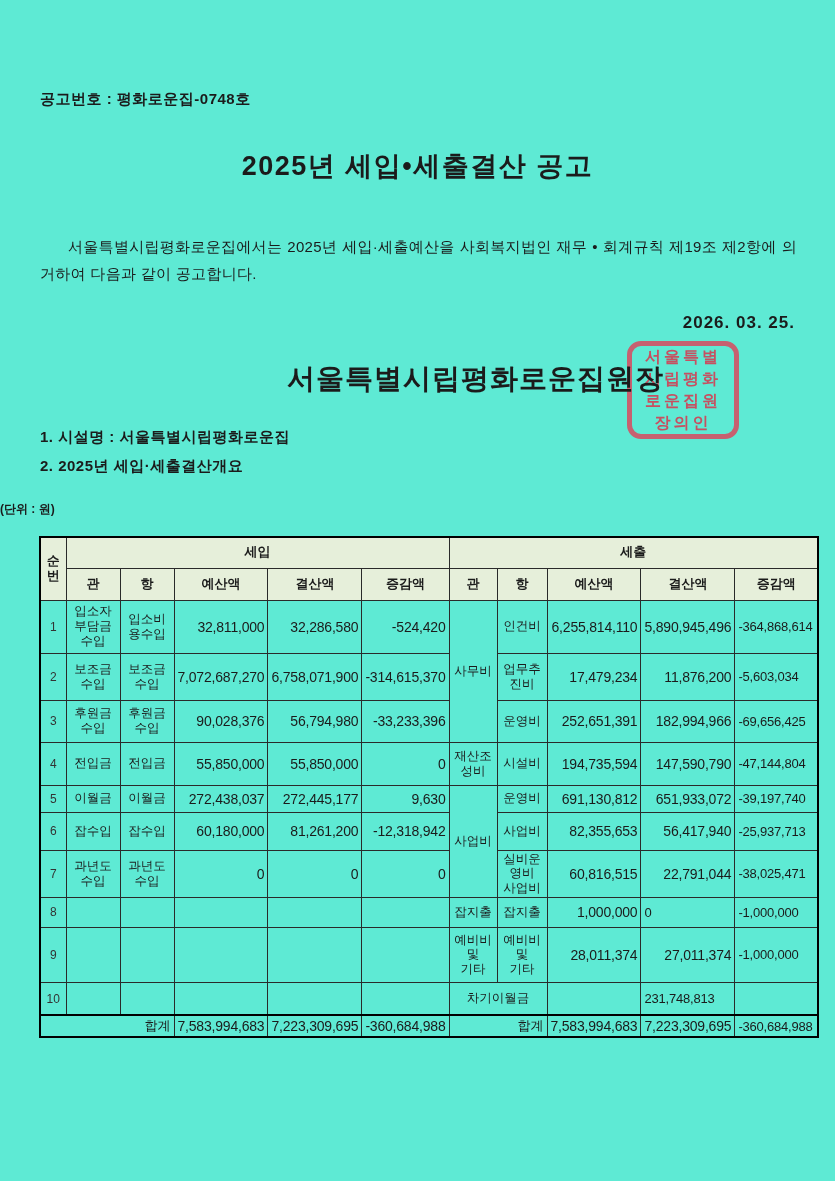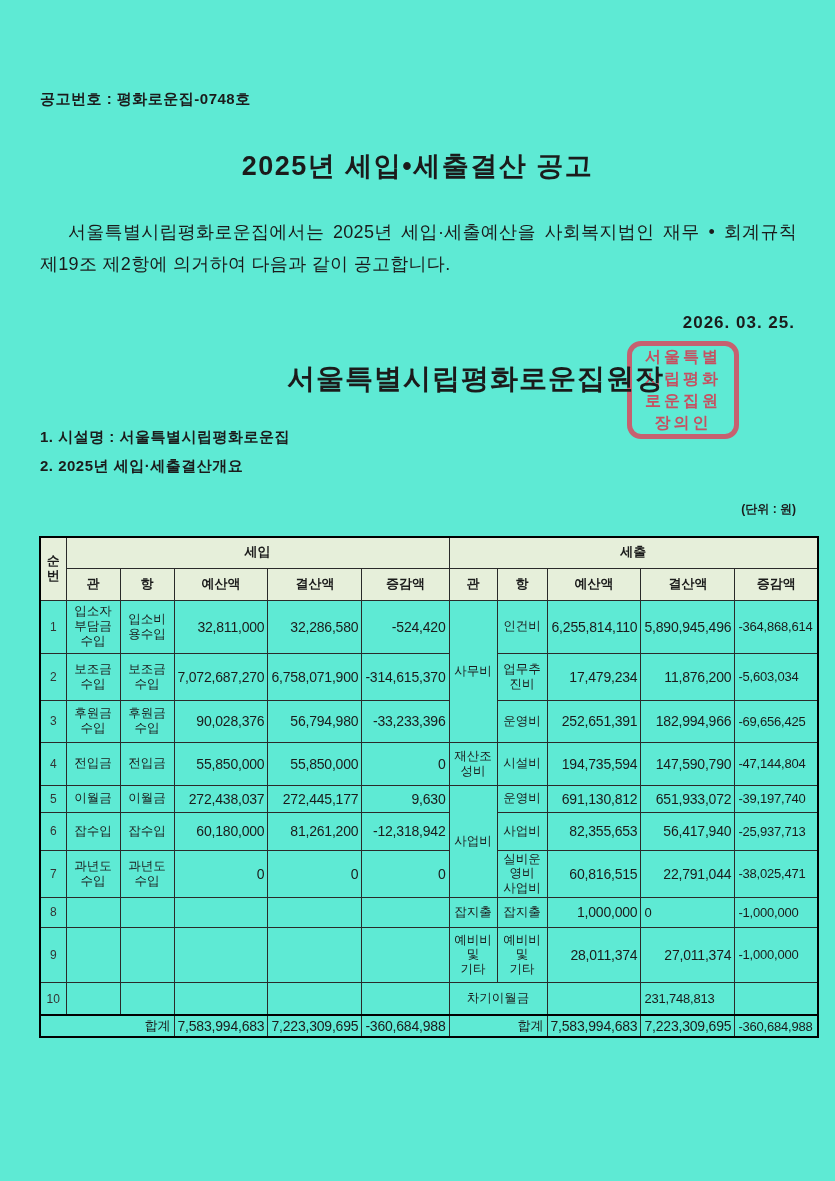--- a/index.html
+++ b/index.html
@@ -1,32 +1,32 @@
 <!DOCTYPE html>
 <html><head>
 <meta charset="utf-8">
 <style>
   html,body{margin:0;padding:0;background:#ffffff;}
   .page{position:relative;width:835px;height:1181px;background:#5eead4;
         font-family:"Liberation Sans","DejaVu Sans",sans-serif;color:#1b1b1b;overflow:hidden;}
   .abs{position:absolute;}
   .notice-no{left:40px;top:90px;font-size:15px;font-weight:bold;letter-spacing:.5px;}
   .title{left:0;top:148px;width:100%;text-align:center;font-size:27px;font-weight:bold;letter-spacing:1.5px;margin:0;}
-  .body-text{left:40px;top:216px;width:757px;font-size:18px;line-height:1.8;margin:0;
+  .body-text{left:40px;top:233px;width:757px;font-size:15px;line-height:1.8;margin:0;
              text-indent:28px;text-align:justify;word-break:break-all;letter-spacing:.3px;}
   .date-line{left:0;top:313px;width:795px;text-align:right;font-size:17px;font-weight:bold;letter-spacing:1px;}
   .sign-row{left:10px;top:360px;width:835px;text-align:center;padding-left:96px;box-sizing:border-box;}
   .signer{position:relative;z-index:2;font-size:28px;font-weight:bold;letter-spacing:1px;}
   .stamp{left:627px;top:341px;width:102px;height:88px;border:5px solid #cf5668;border-radius:14px;
          z-index:1;display:flex;flex-direction:column;justify-content:space-around;align-items:center;
          color:#cf4458;opacity:.92;}
   .stamp-row{font-size:16px;font-weight:bold;line-height:1.0;letter-spacing:3px;white-space:nowrap;}
   .item-line{left:40px;font-size:15px;font-weight:bold;letter-spacing:.5px;}
   .item1{top:428px;} .item2{top:457px;}
-  .unit-note{left:0;top:501px;width:796px;text-align:right;font-size:12px;font-weight:bold;}
+  .unit-note{left:0;top:501px;width:796px;font-size:12px;font-weight:bold;}
   table.budget{left:39px;top:536px;border-collapse:collapse;table-layout:fixed;border:2px solid #000;}
   table.budget td{border:1px solid #2a2a2a;padding:1px 3px;overflow:hidden;vertical-align:middle;}
   td.hdr{background:#e6efda;text-align:center;font-weight:bold;font-size:13px;white-space:pre-line;line-height:1.15;}
   td.seq{text-align:center;font-size:12px;color:#333;}
   td.lbl{text-align:center;white-space:pre-line;font-size:12.5px;line-height:1.18;}
   td.num{text-align:right;font-size:14px;padding-right:6px;letter-spacing:-0.2px;}
   td.numL{text-align:left;font-size:13px;padding-left:5px;letter-spacing:-0.2px;}
   td.tlabel{text-align:right;font-size:13px;padding-right:9px;}
   tr.total td{border-top:2px solid #000;}
   tr.hr1{height:31px;} tr.hr2{height:32px;}

